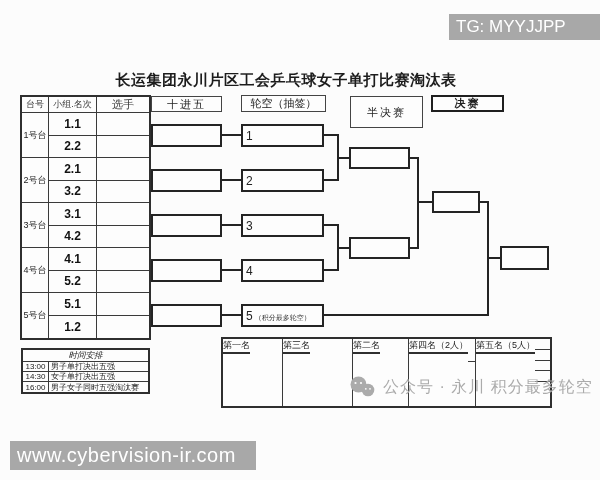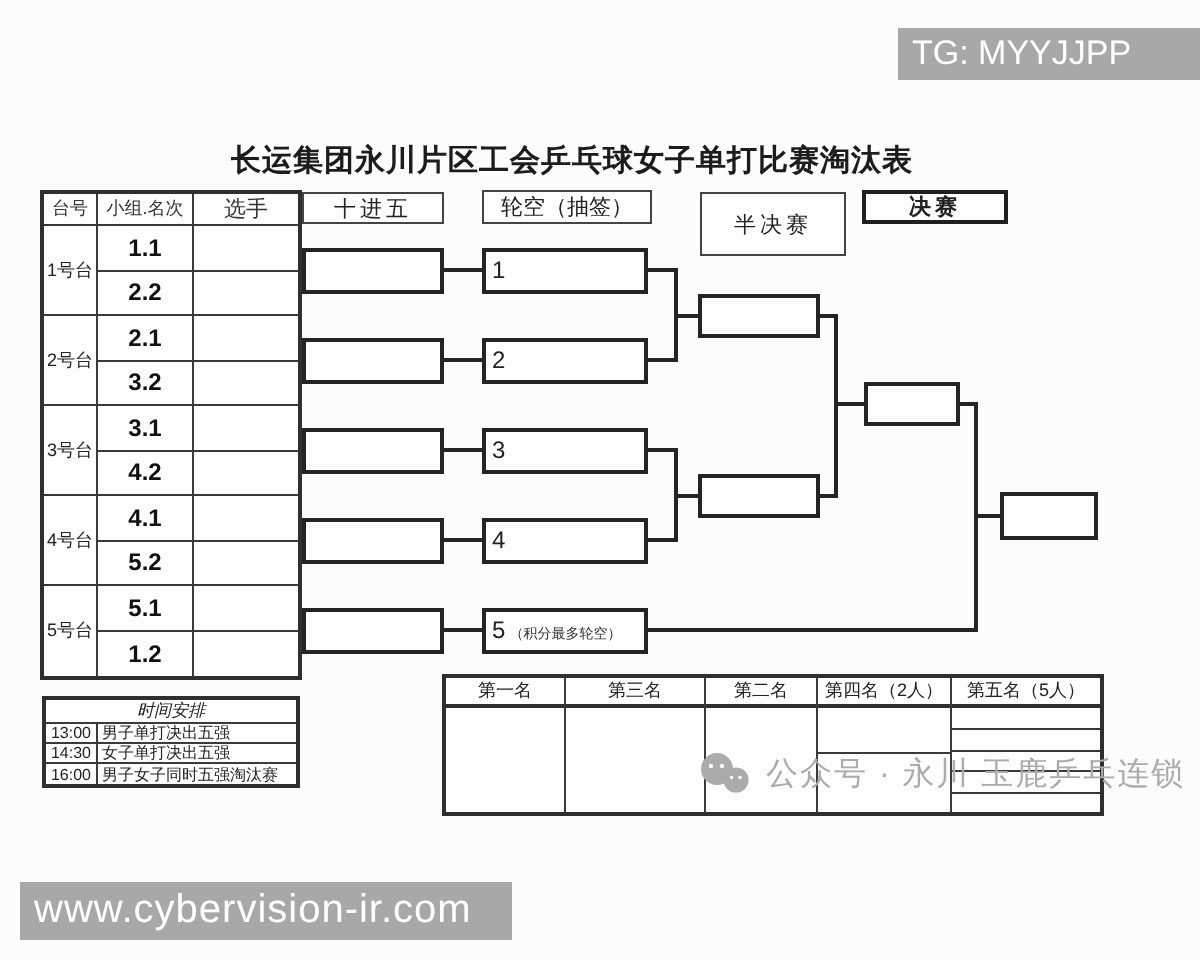--- a/index.html
+++ b/index.html
@@ -46,21 +46,21 @@
          border:2px solid #2f2f2f;background:#fdfdfd;}
   .sched .sc{border-right:1px solid #3a3a3a;border-bottom:1px solid #3a3a3a;
              font-size:8px;display:flex;align-items:center;overflow:hidden;color:#222;}
   .sched .stitle{grid-column:span 2;justify-content:center;border-right:none;font-size:8.5px;font-style:italic;}
   .sched .time{justify-content:center;}
   .sched .ev{border-right:none;padding-left:2px;}
   .sched .nb{border-bottom:none;}
   
   .rank{position:absolute;left:221px;top:337px;display:flex;border:2px solid #2f2f2f;
         height:67px;background:#fdfdfd;}
-  .rank .rcol{border-right:1px solid #3a3a3a;display:flex;flex-direction:column;}
+  .rank .rcol{border-right:1px solid #3a3a3a;display:flex;flex-direction:row;}
   .rank .rcol.last{border-right:none;}
   .rank .rh{height:13px;border-bottom:2px solid #2f2f2f;display:flex;align-items:center;
             justify-content:center;font-size:9px;color:#222;}
   .rank .rb{flex:1;display:flex;flex-direction:column;}
   .rank .sub{border-bottom:1px solid #3a3a3a;}
   .rank .r4a{height:22px;}
   .rank .r4b{flex:1;}
   .rank .r5{height:10.8px;box-sizing:border-box;}
   .rank .r5.lastr{border-bottom:none;}
   
@@ -211,16 +211,16 @@
     <span style="display:inline-flex;">
       <svg width="27" height="22" viewBox="0 0 27 22">
         <circle cx="9.5" cy="8.5" r="8" fill="#ababab"></circle>
         <circle cx="19" cy="14" r="6.3" fill="#ababab"></circle>
         <circle cx="6.5" cy="7" r="1.1" fill="#fcfcfc"></circle>
         <circle cx="12" cy="7" r="1.1" fill="#fcfcfc"></circle>
         <circle cx="16.8" cy="12.8" r="0.9" fill="#fcfcfc"></circle>
         <circle cx="21" cy="12.8" r="0.9" fill="#fcfcfc"></circle>
       </svg>
     </span>
-    <span>公众号 · 永川 玉鹿乒乓连锁</span>
+    <span>公众号 · 永川 积分最多轮空</span>
   </div>
 
 </div>
 
 </body></html>

